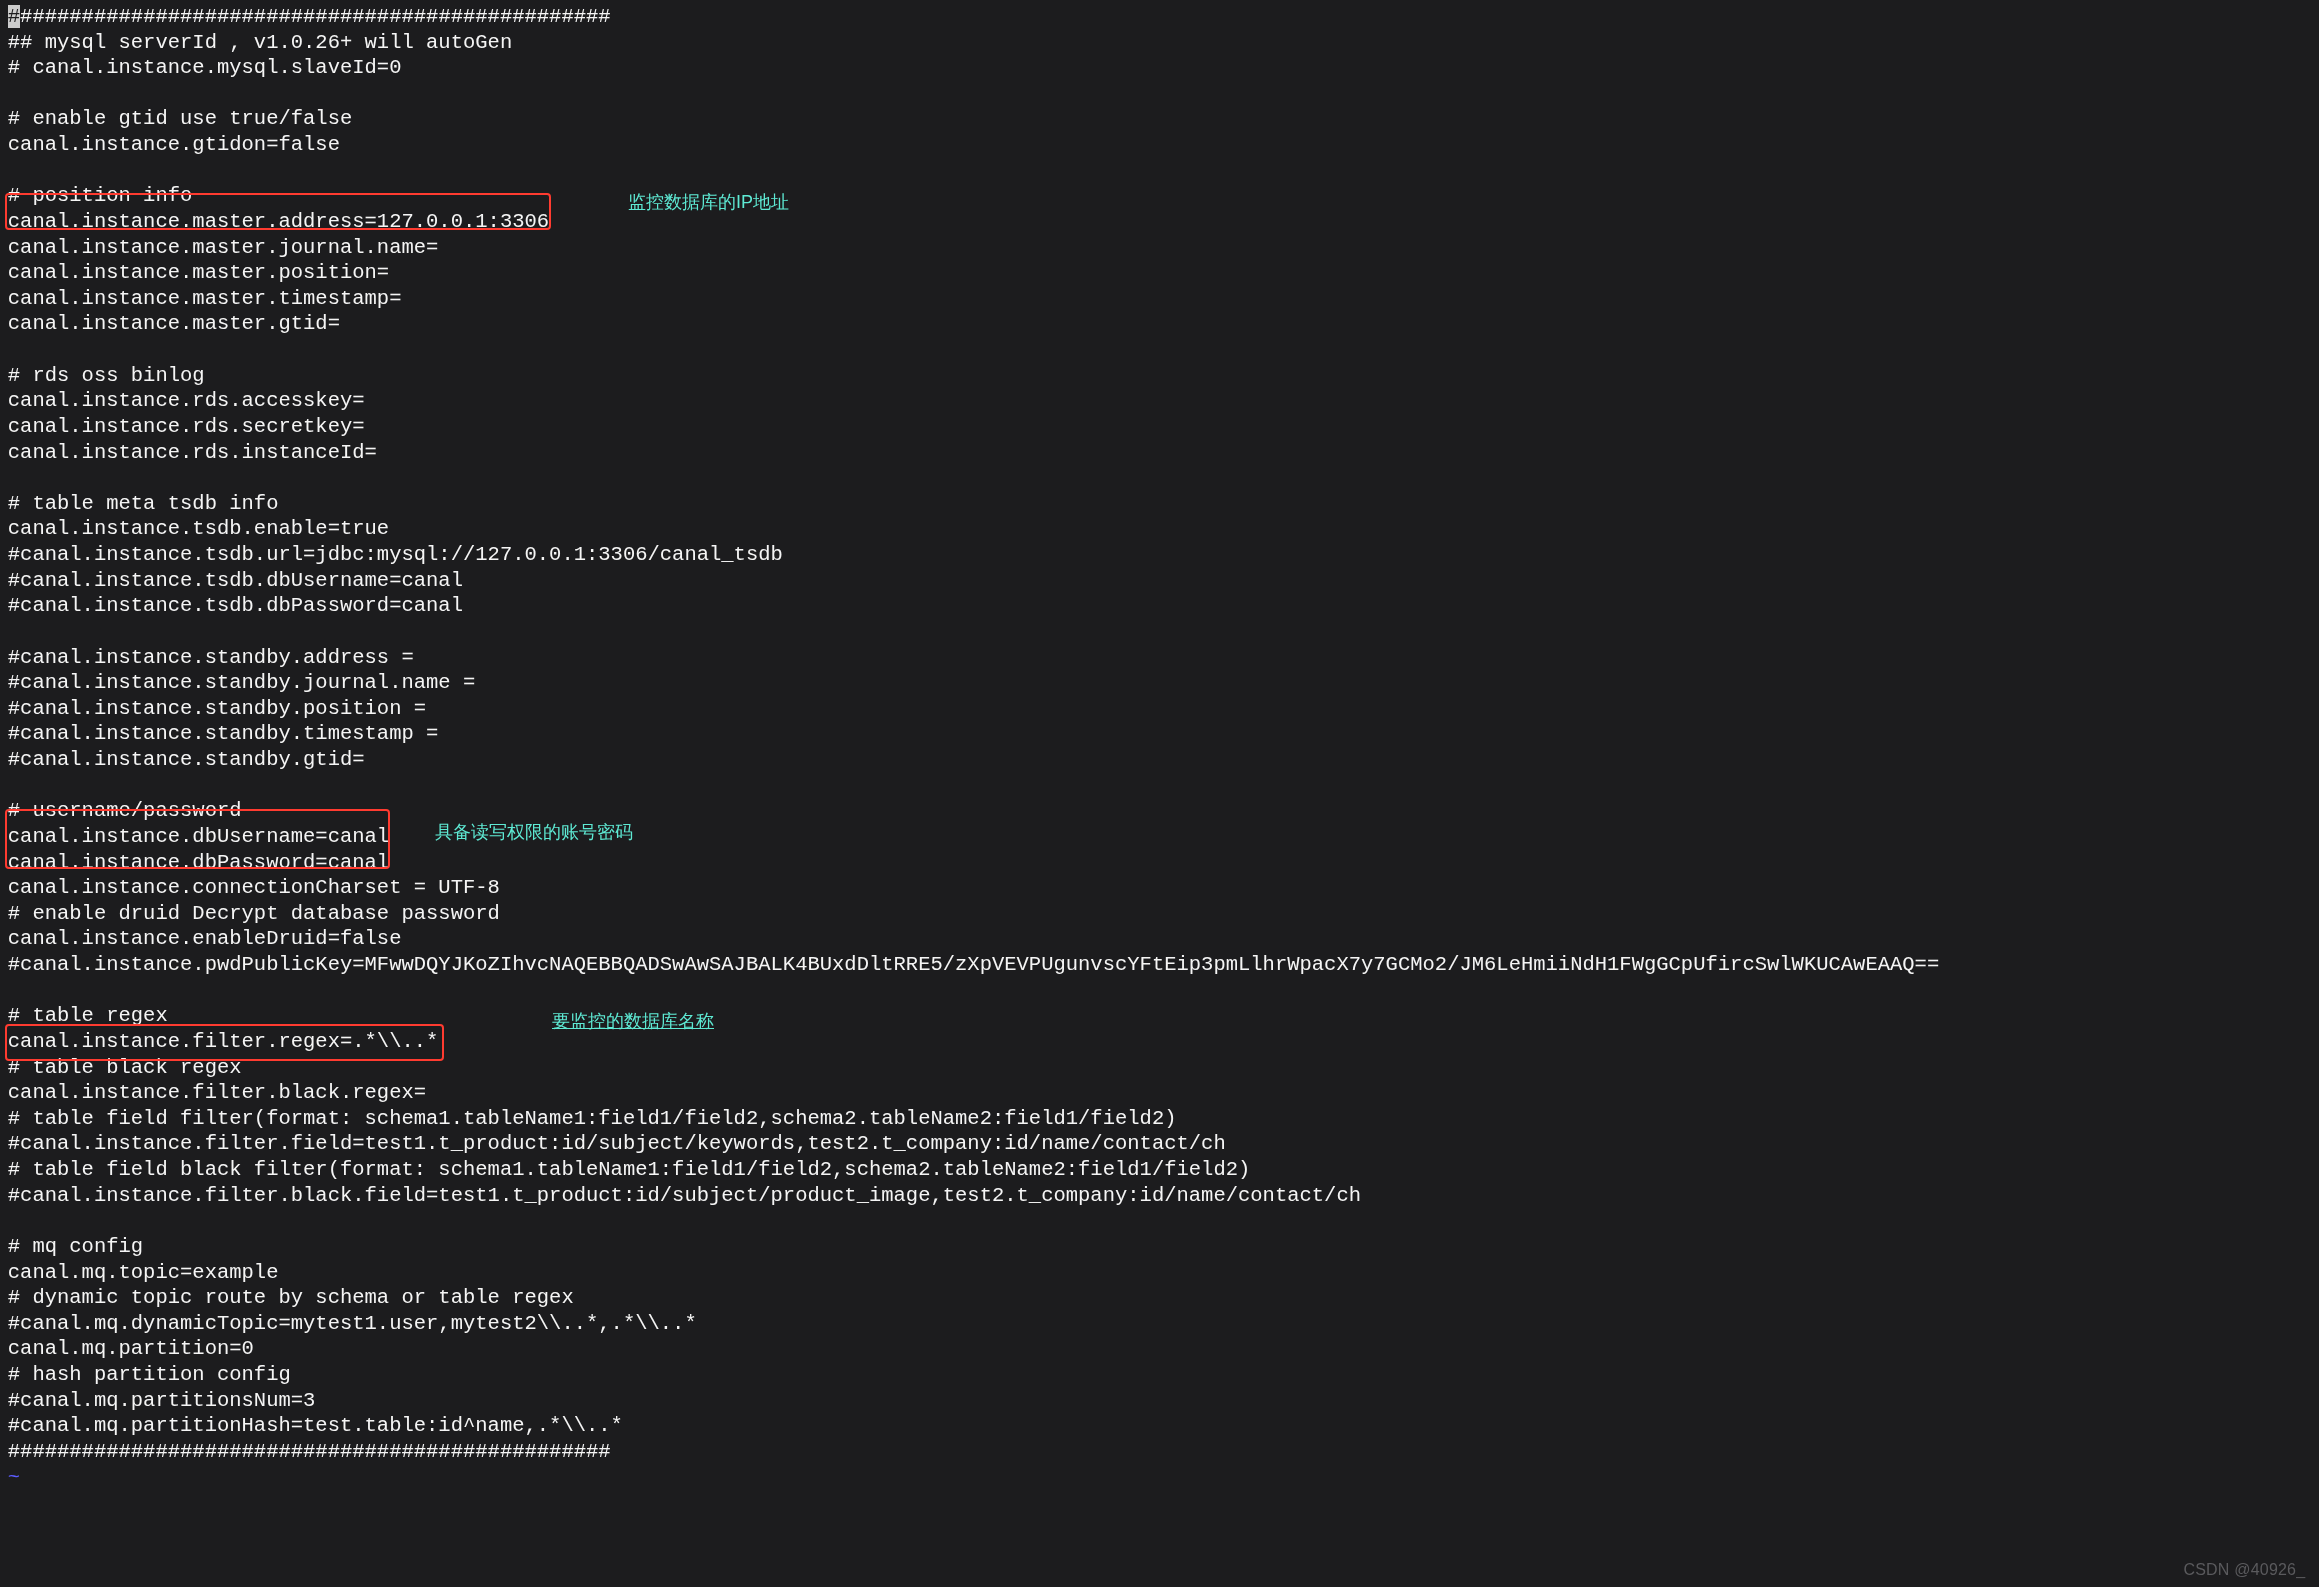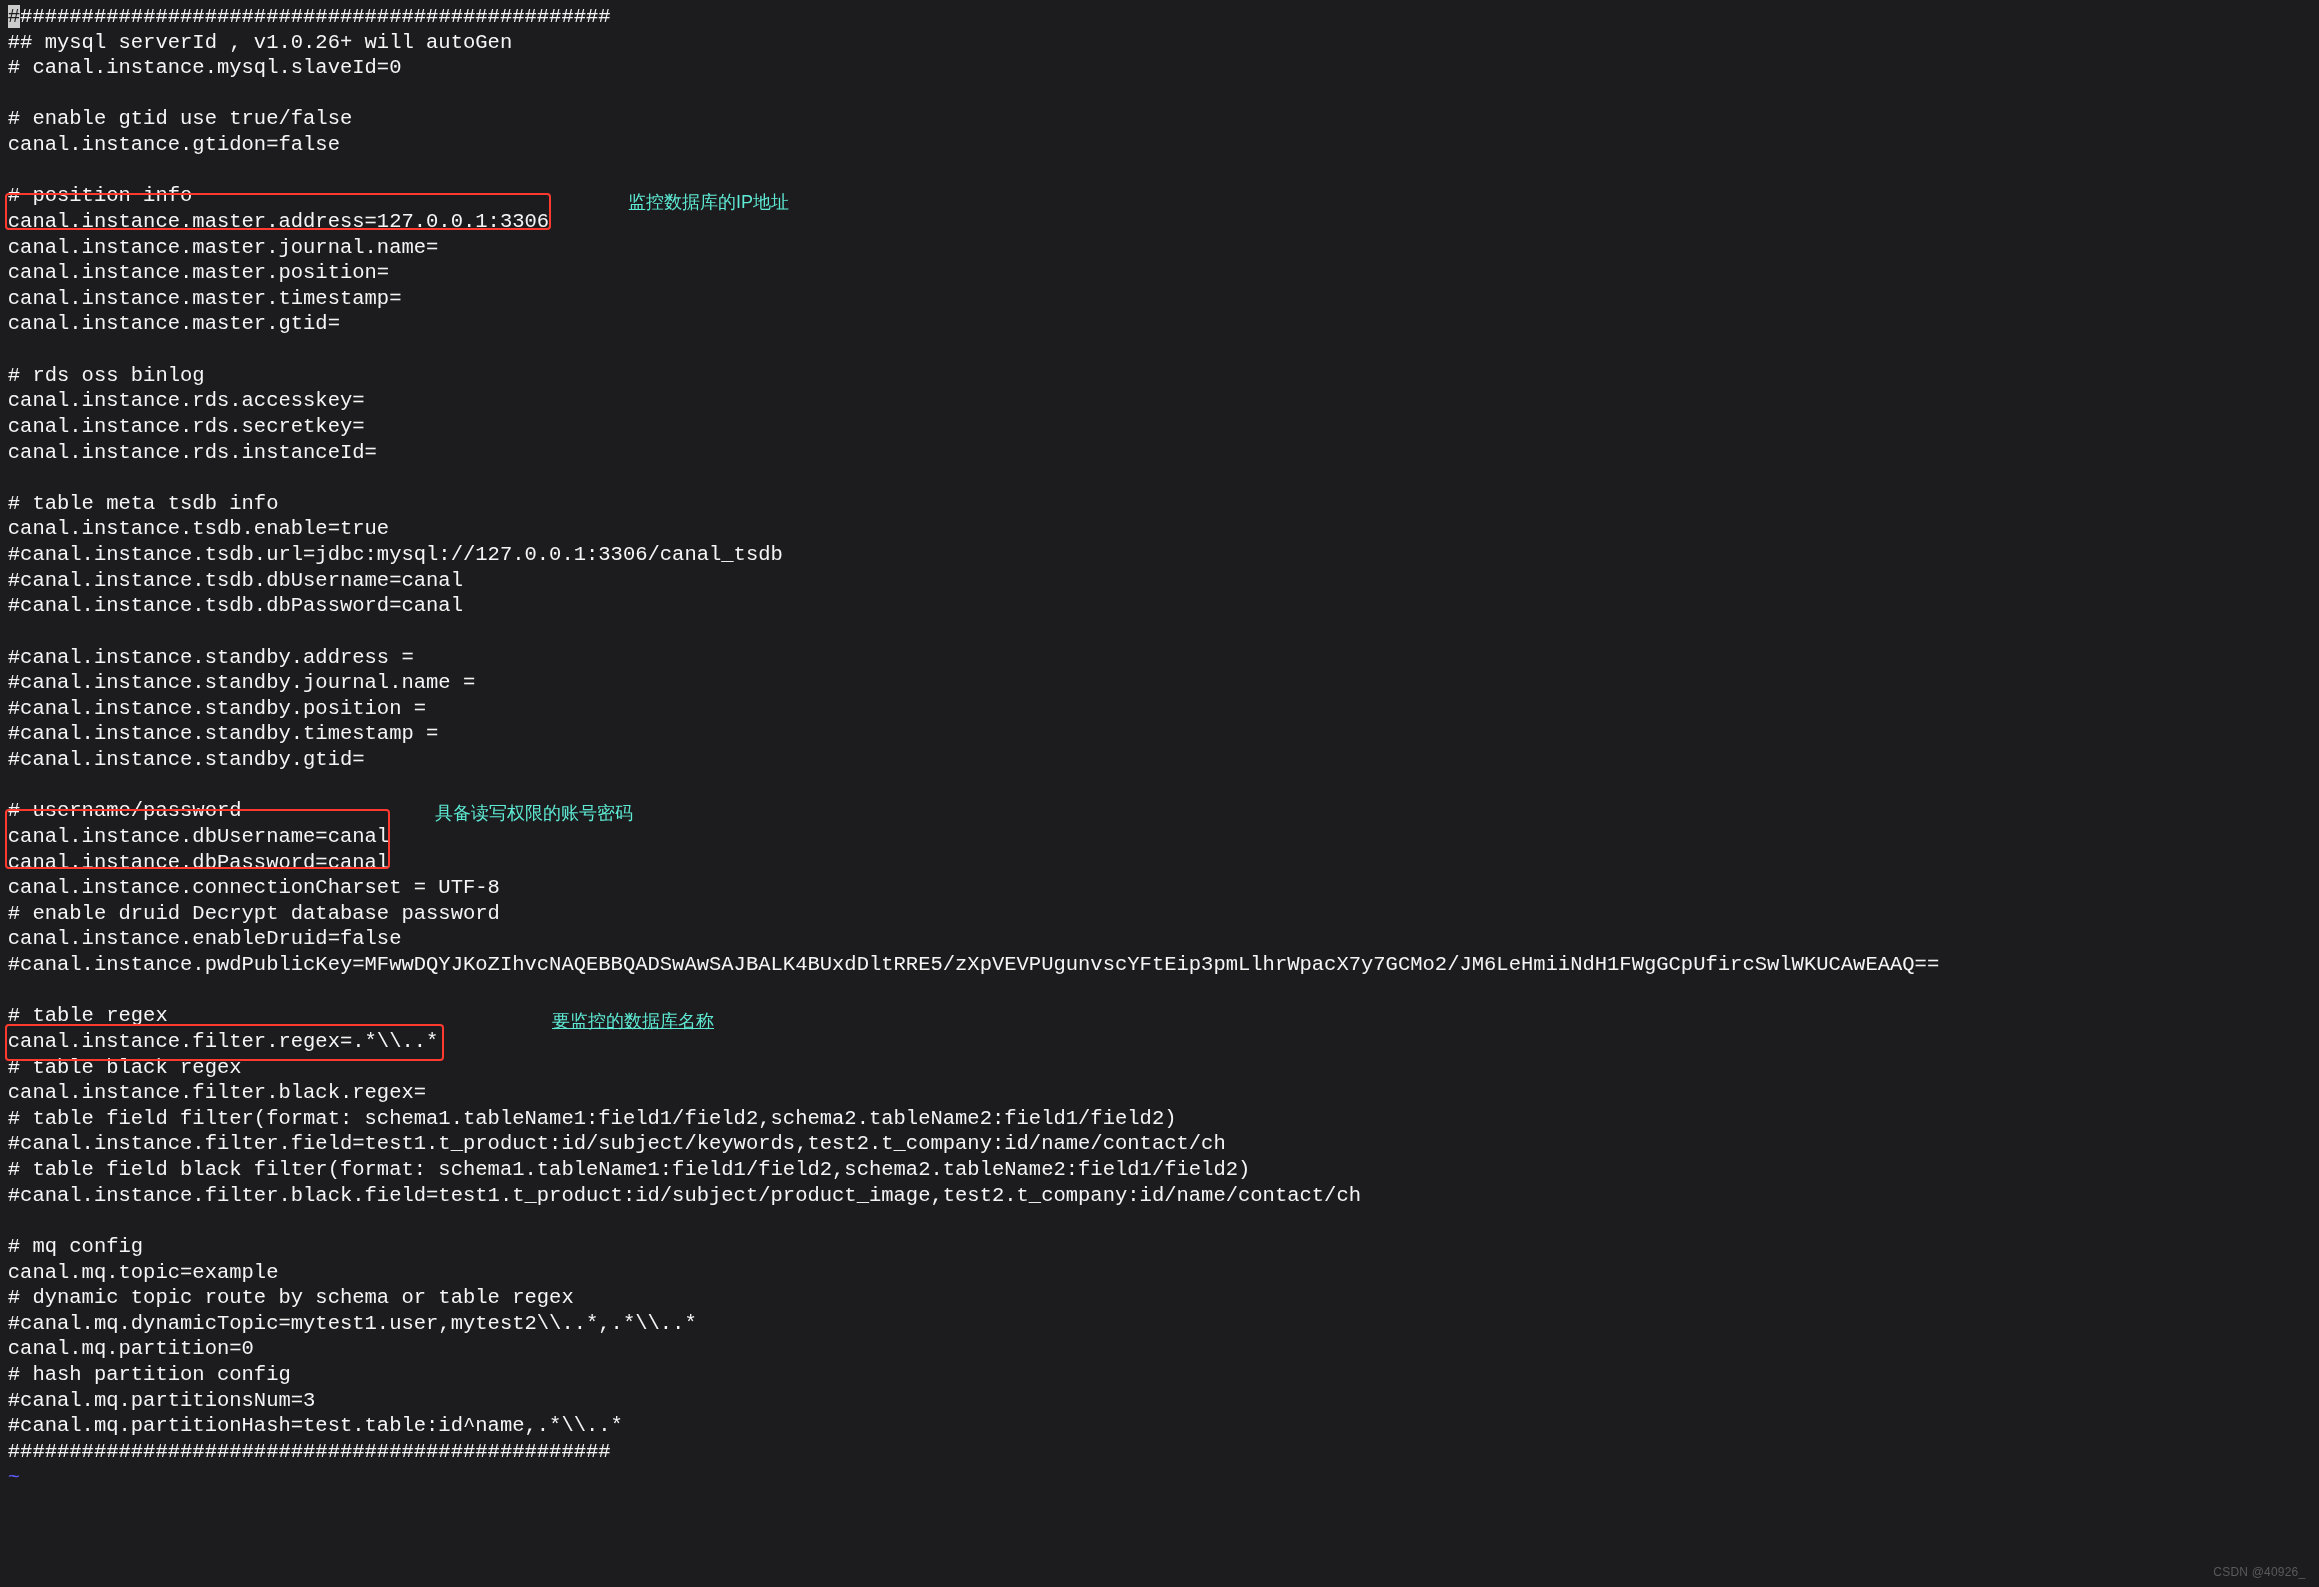--- a/index.html
+++ b/index.html
@@ -40,34 +40,34 @@
     white-space: nowrap;
   }
   .tilde {
     color: #5c5cff;
   }
   .watermark {
     position: absolute;
     bottom: 7.8px;
     right: 13.7px;
     color: #5a5a5d;
-    font-size: 12px;
+    font-size: 16px;
     font-family: sans-serif;
     letter-spacing: 0.2px;
   }
   .line { display: block; min-height: 1.25em; }
   .nowrap { white-space: nowrap; }
 </style>
 </head>
 <body>
 
 <pre id="terminal"><span class="line"><span class="cursor-cell">#</span>################################################</span><span class="line">## mysql serverId , v1.0.26+ will autoGen</span><span class="line"># canal.instance.mysql.slaveId=0</span><span class="line"></span><span class="line"># enable gtid use true/false</span><span class="line">canal.instance.gtidon=false</span><span class="line"></span><span class="line"># position info</span><span class="line">canal.instance.master.address=127.0.0.1:3306</span><span class="line">canal.instance.master.journal.name=</span><span class="line">canal.instance.master.position=</span><span class="line">canal.instance.master.timestamp=</span><span class="line">canal.instance.master.gtid=</span><span class="line"></span><span class="line"># rds oss binlog</span><span class="line">canal.instance.rds.accesskey=</span><span class="line">canal.instance.rds.secretkey=</span><span class="line">canal.instance.rds.instanceId=</span><span class="line"></span><span class="line"># table meta tsdb info</span><span class="line">canal.instance.tsdb.enable=true</span><span class="line">#canal.instance.tsdb.url=jdbc:mysql://127.0.0.1:3306/canal_tsdb</span><span class="line">#canal.instance.tsdb.dbUsername=canal</span><span class="line">#canal.instance.tsdb.dbPassword=canal</span><span class="line"></span><span class="line">#canal.instance.standby.address =</span><span class="line">#canal.instance.standby.journal.name =</span><span class="line">#canal.instance.standby.position =</span><span class="line">#canal.instance.standby.timestamp =</span><span class="line">#canal.instance.standby.gtid=</span><span class="line"></span><span class="line"># username/password</span><span class="line">canal.instance.dbUsername=canal</span><span class="line">canal.instance.dbPassword=canal</span><span class="line">canal.instance.connectionCharset = UTF-8</span><span class="line"># enable druid Decrypt database password</span><span class="line">canal.instance.enableDruid=false</span><span class="line">#canal.instance.pwdPublicKey=MFwwDQYJKoZIhvcNAQEBBQADSwAwSAJBALK4BUxdDltRRE5/zXpVEVPUgunvscYFtEip3pmLlhrWpacX7y7GCMo2/JM6LeHmiiNdH1FWgGCpUfircSwlWKUCAwEAAQ==</span><span class="line"></span><span class="line"># table regex</span><span class="line">canal.instance.filter.regex=.*\\..*</span><span class="line"># table black regex</span><span class="line">canal.instance.filter.black.regex=</span><span class="line"># table field filter(format: schema1.tableName1:field1/field2,schema2.tableName2:field1/field2)</span><span class="line">#canal.instance.filter.field=test1.t_product:id/subject/keywords,test2.t_company:id/name/contact/ch</span><span class="line"># table field black filter(format: schema1.tableName1:field1/field2,schema2.tableName2:field1/field2)</span><span class="line">#canal.instance.filter.black.field=test1.t_product:id/subject/product_image,test2.t_company:id/name/contact/ch</span><span class="line"></span><span class="line"># mq config</span><span class="line">canal.mq.topic=example</span><span class="line"># dynamic topic route by schema or table regex</span><span class="line">#canal.mq.dynamicTopic=mytest1.user,mytest2\\..*,.*\\..*</span><span class="line">canal.mq.partition=0</span><span class="line"># hash partition config</span><span class="line">#canal.mq.partitionsNum=3</span><span class="line">#canal.mq.partitionHash=test.table:id^name,.*\\..*</span><span class="line">#################################################</span><span class="line tilde">~</span></pre>
 
 <div class="highlight-box" style="top: 193px; left: 4.9px; width: 546px; height: 37px;"></div>
 <div class="highlight-box" style="top: 809px; left: 4.9px; width: 385px; height: 60px;"></div>
 <div class="highlight-box" style="top: 1024px; left: 4.9px; width: 439px; height: 37px;"></div>
 
 <div class="annotation nowrap" style="top: 191px; left: 628px;">监控数据库的IP地址</div>
-<div class="annotation nowrap" style="top: 802px; left: 435px; font-family: Liberation Serif, serif;">具备读写权限的账号密码</div>
+<div class="annotation nowrap" style="top: 821px; left: 435px; font-family: Liberation Serif, serif;">具备读写权限的账号密码</div>
 <div class="annotation nowrap" style="top: 1010px; left: 552px; text-decoration: underline;">要监控的数据库名称</div>
 
 <div class="watermark">CSDN @40926_</div>
 
 
 </body></html>

